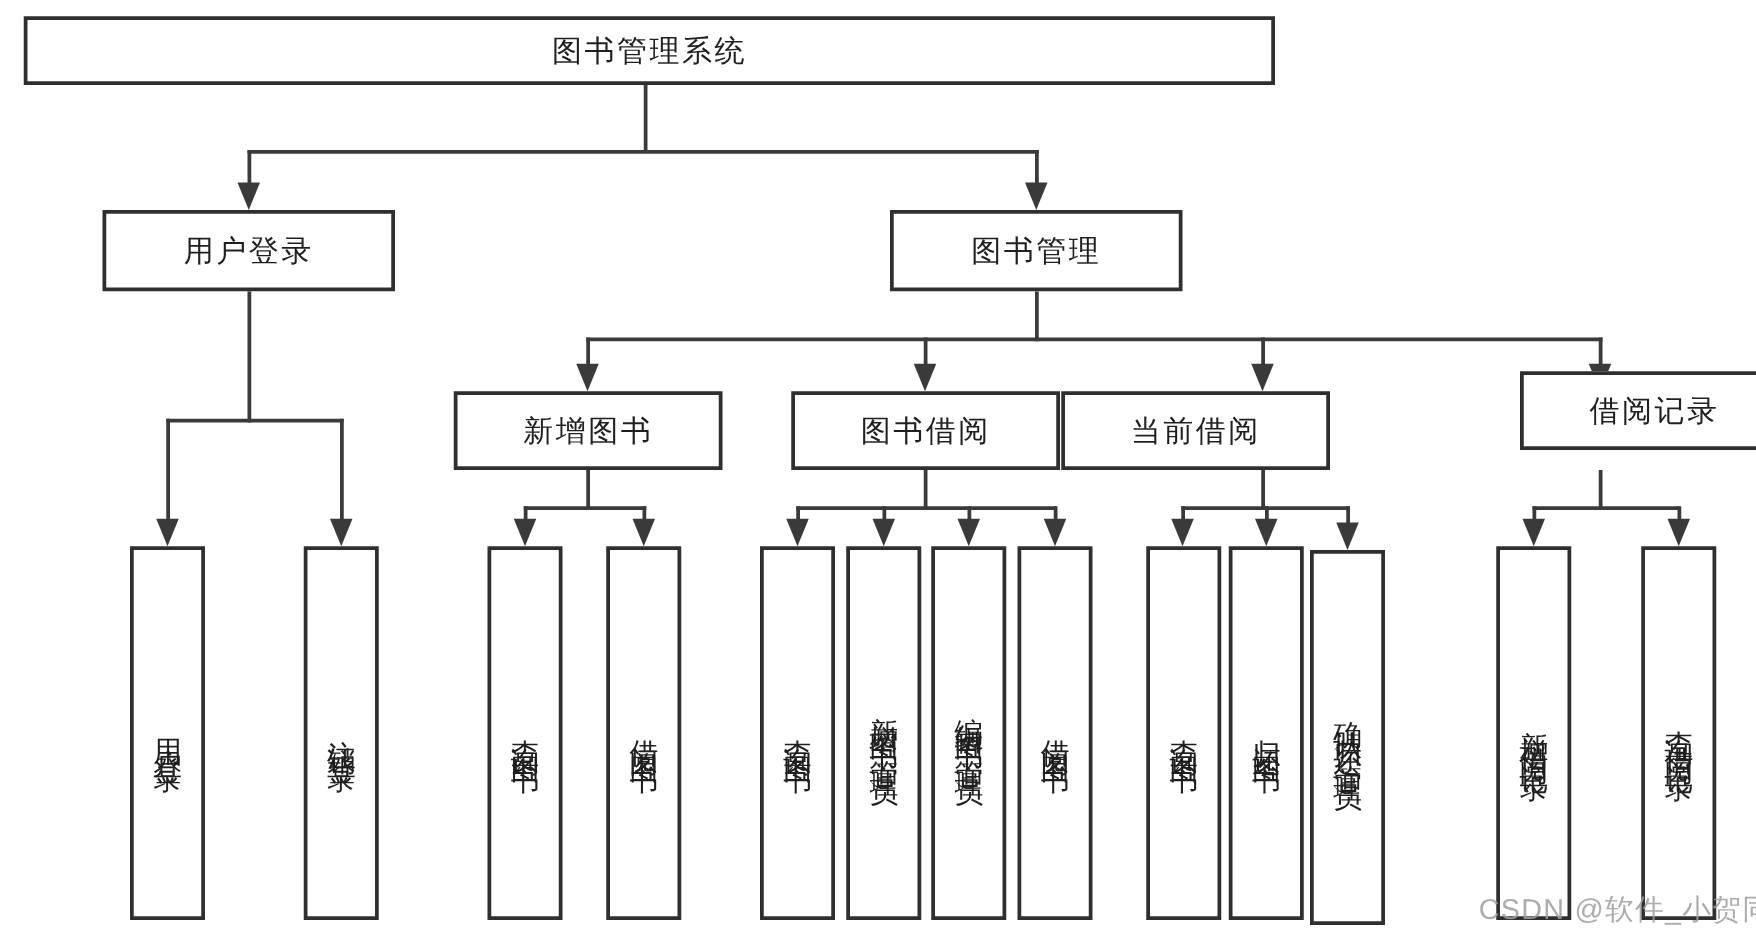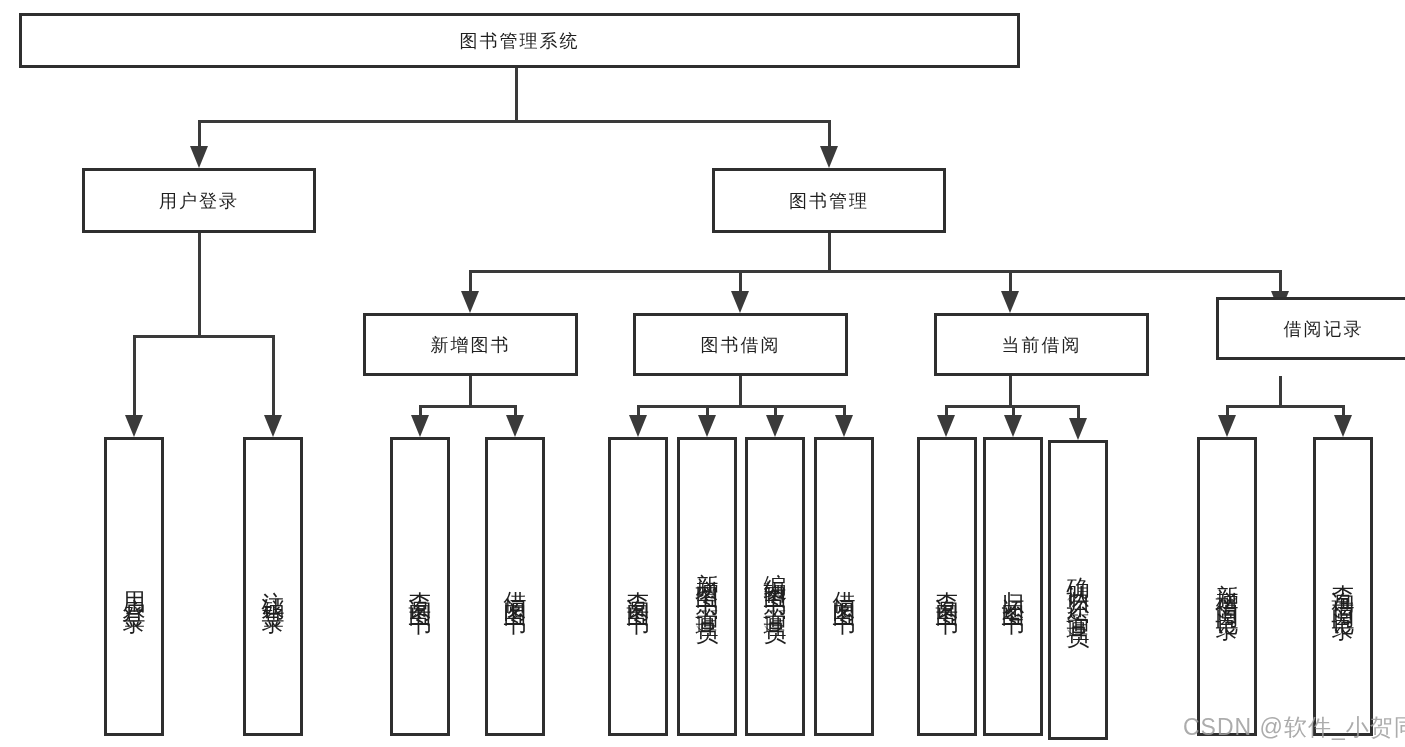--- a/index.html
+++ b/index.html
@@ -15,21 +15,21 @@
     position: absolute;
     background: #ffffff;
     border: 3px solid #2f2f2f;
     box-sizing: border-box;
     display: flex;
     align-items: center;
     justify-content: center;
     z-index: 2;
   }
   .label {
-    font-size: 18px;
+    font-size: 24px;
     color: #1f1f1f;
     letter-spacing: 2px;
     white-space: nowrap;
   }
   .vtext {
     writing-mode: vertical-rl;
     font-size: 23px;
     color: #1f1f1f;
     letter-spacing: 7px;
     line-height: 1;
@@ -80,21 +80,21 @@
   </div>
 
   <div class="box" style="left:363px; top:313px; width:215px; height:63px;">
     <span class="label">新增图书</span>
   </div>
 
   <div class="box" style="left:633px; top:313px; width:215px; height:63px;text-align:right;">
     <span class="label">图书借阅</span>
   </div>
 
-  <div class="box" style="left:934px; top:313px; width:215px; height:63px;">
+  <div class="box" style="left:849px; top:313px; width:215px; height:63px;">
     <span class="label">当前借阅</span>
   </div>
 
   <div class="box" style="left:1173px; top:297px; width:215px; height:63px;margin-left:43px;">
     <span class="label">借阅记录</span>
   </div>
 
   <div class="box" style="left:104px; top:437px; width:60px; height:299px;">
     <span class="vtext">用户登录</span>
   </div>

